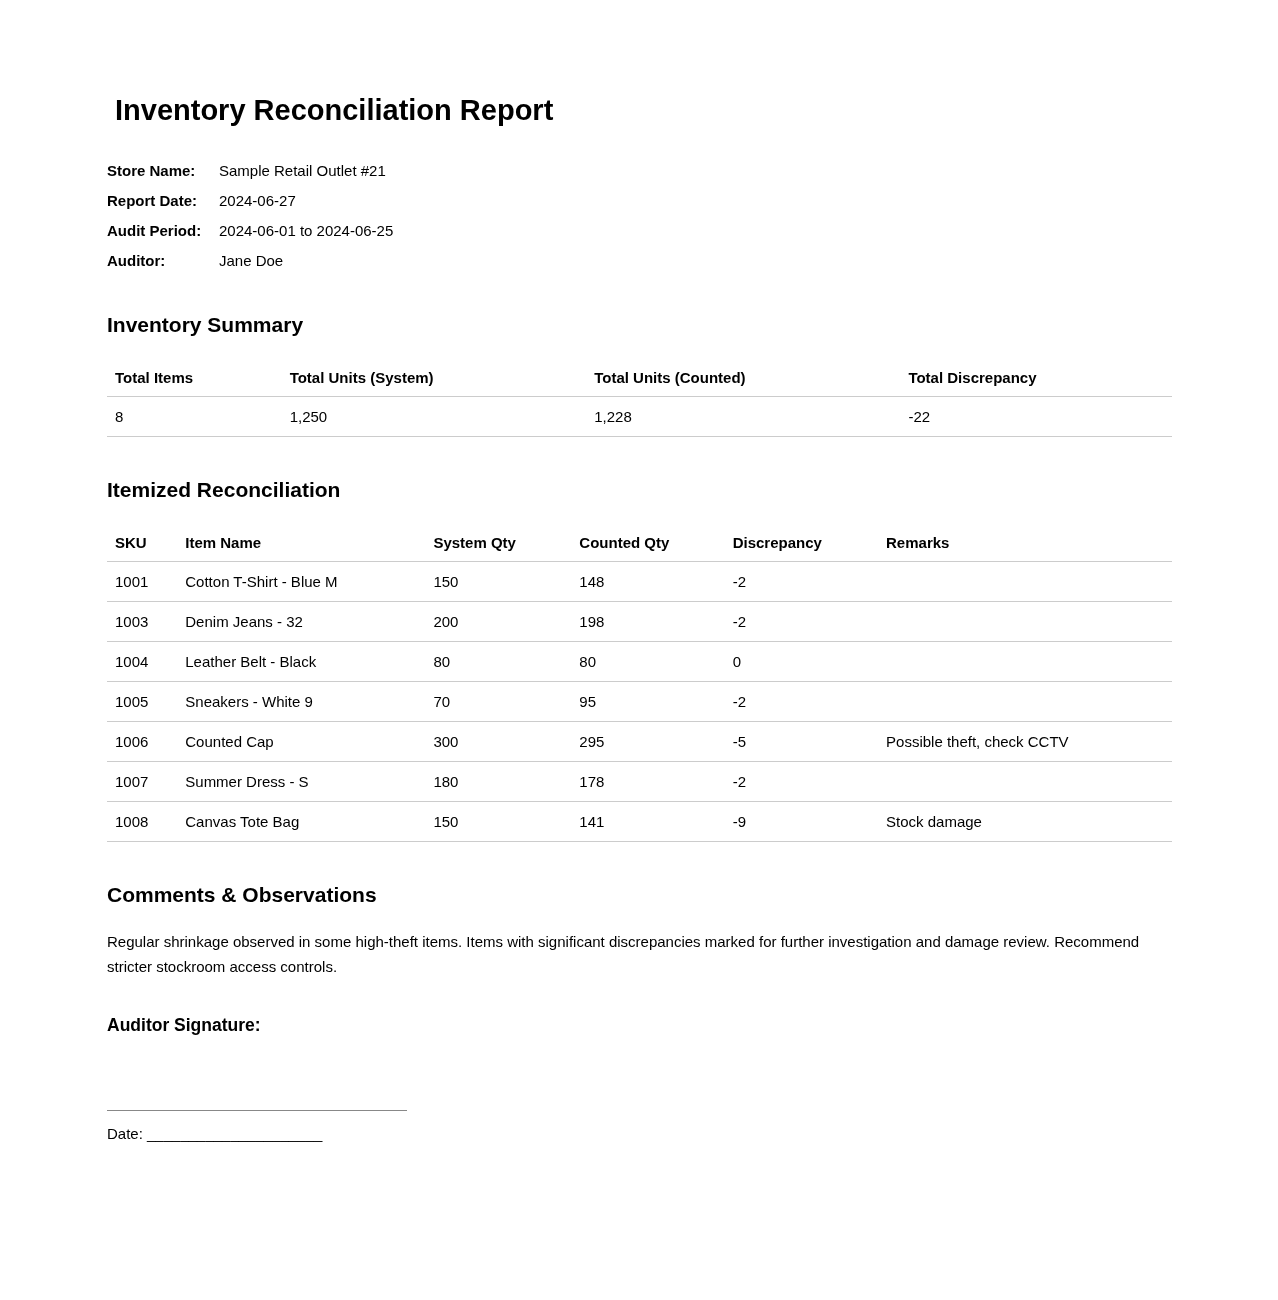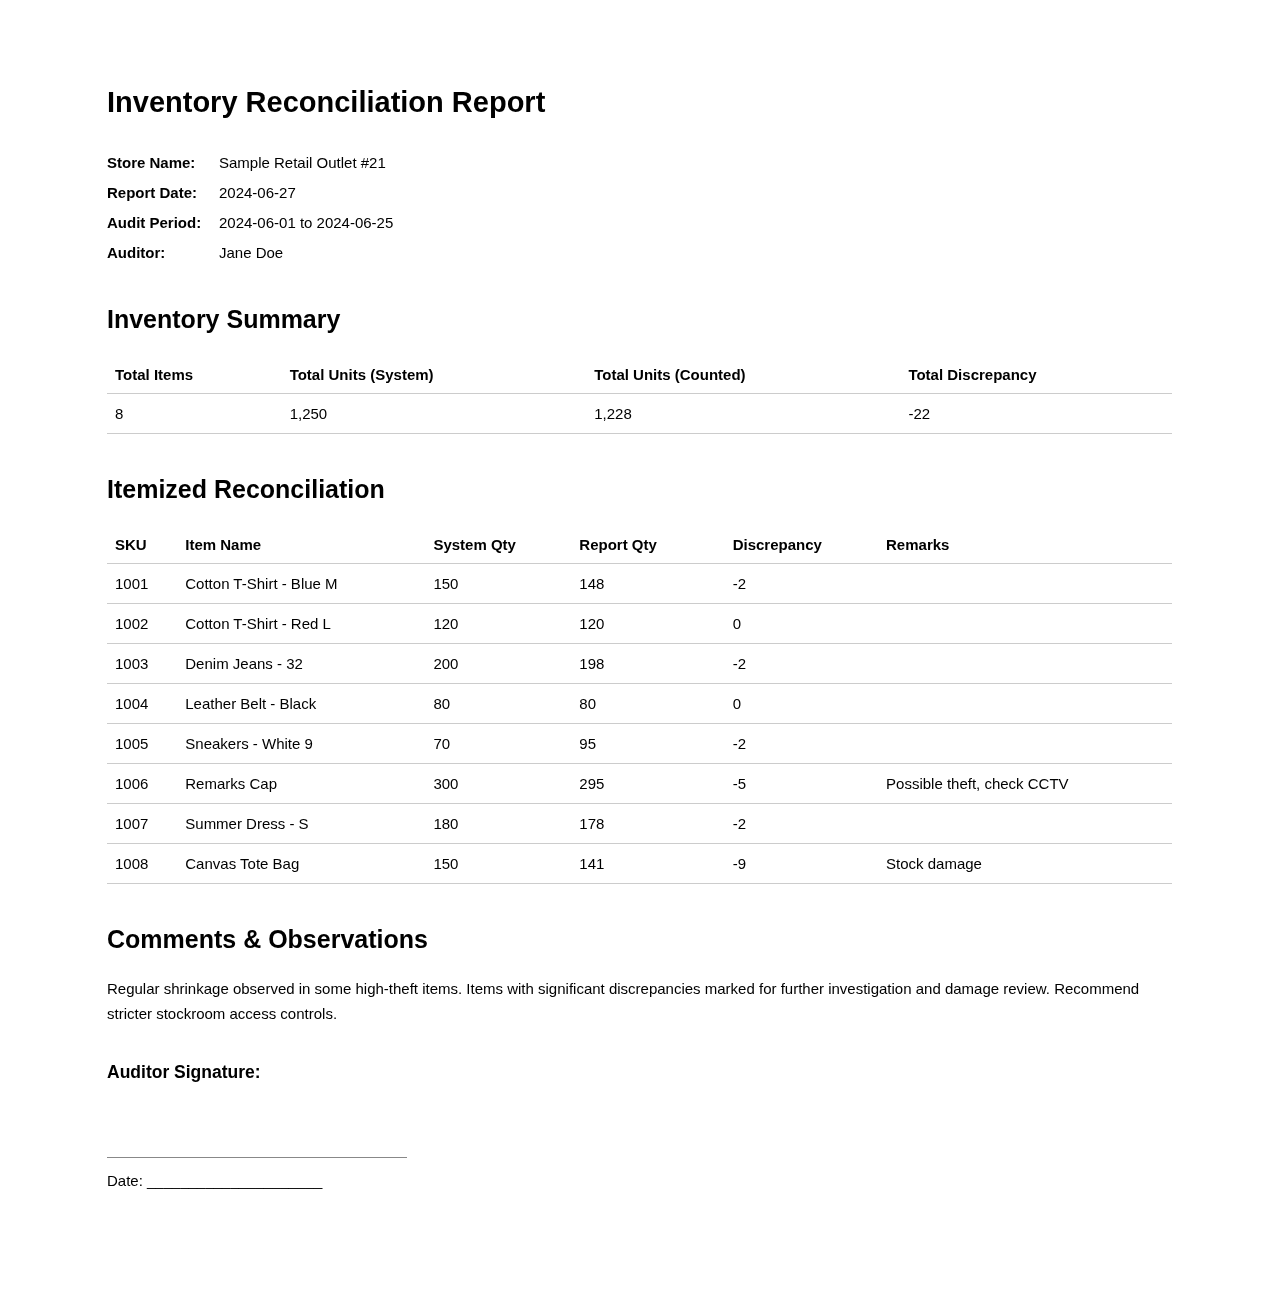--- a/index.html
+++ b/index.html
@@ -16,36 +16,36 @@
     height: 1300px;
     background: #ffffff;
     overflow: hidden;
   }
   .content {
     width: 1065px;
     margin-left: 107px;
     padding-top: 85px;
   }
   h1 {
-    margin: 0;
+    margin: 8px;
     font-size: 29px;
     line-height: 1.2;
     font-weight: bold;
     margin-bottom: 28px;
   }
   .meta { line-height: 30px; }
   .meta-row { display: flex; }
   .meta-label {
     font-weight: bold;
     width: 112px;
     flex: 0 0 112px;
   }
   .meta-value { flex: 1; }
   h2 {
-    font-size: 25px;
+    font-size: 21px;
     font-weight: bold;
     line-height: 1.2;
     margin: 36px 0 22px 0;
   }
   h2.gap-lg { margin-top: 40px; }
   table {
     width: 100%;
     border-collapse: collapse;
     table-layout: fixed;
   }
@@ -142,40 +142,32 @@
           <col style="width:13.7%">
           <col style="width:14.4%">
           <col style="width:14.4%">
           <col style="width:27.6%">
       </colgroup>
       <thead>
         <tr>
           <th>SKU</th>
           <th>Item Name</th>
           <th>System Qty</th>
-          <th>Report Qty</th>
+          <th>Counted Qty</th>
           <th>Discrepancy</th>
           <th>Remarks</th>
         </tr>
       </thead>
       <tbody>
         <tr>
           <td>1001</td>
           <td>Cotton T-Shirt - Blue M</td>
           <td>150</td>
           <td>148</td>
           <td>-2</td>
-          <td></td>
-        </tr>
-        <tr>
-          <td>1002</td>
-          <td>Cotton T-Shirt - Red L</td>
-          <td>120</td>
-          <td>120</td>
-          <td>0</td>
           <td></td>
         </tr>
         <tr>
           <td>1003</td>
           <td>Denim Jeans - 32</td>
           <td>200</td>
           <td>198</td>
           <td>-2</td>
           <td></td>
         </tr>
@@ -190,21 +182,21 @@
         <tr>
           <td>1005</td>
           <td>Sneakers - White 9</td>
           <td>70</td>
           <td>95</td>
           <td>-2</td>
           <td></td>
         </tr>
         <tr>
           <td>1006</td>
-          <td>Remarks Cap</td>
+          <td>Counted Cap</td>
           <td>300</td>
           <td>295</td>
           <td>-5</td>
           <td>Possible theft, check CCTV</td>
         </tr>
         <tr>
           <td>1007</td>
           <td>Summer Dress - S</td>
           <td>180</td>
           <td>178</td>

